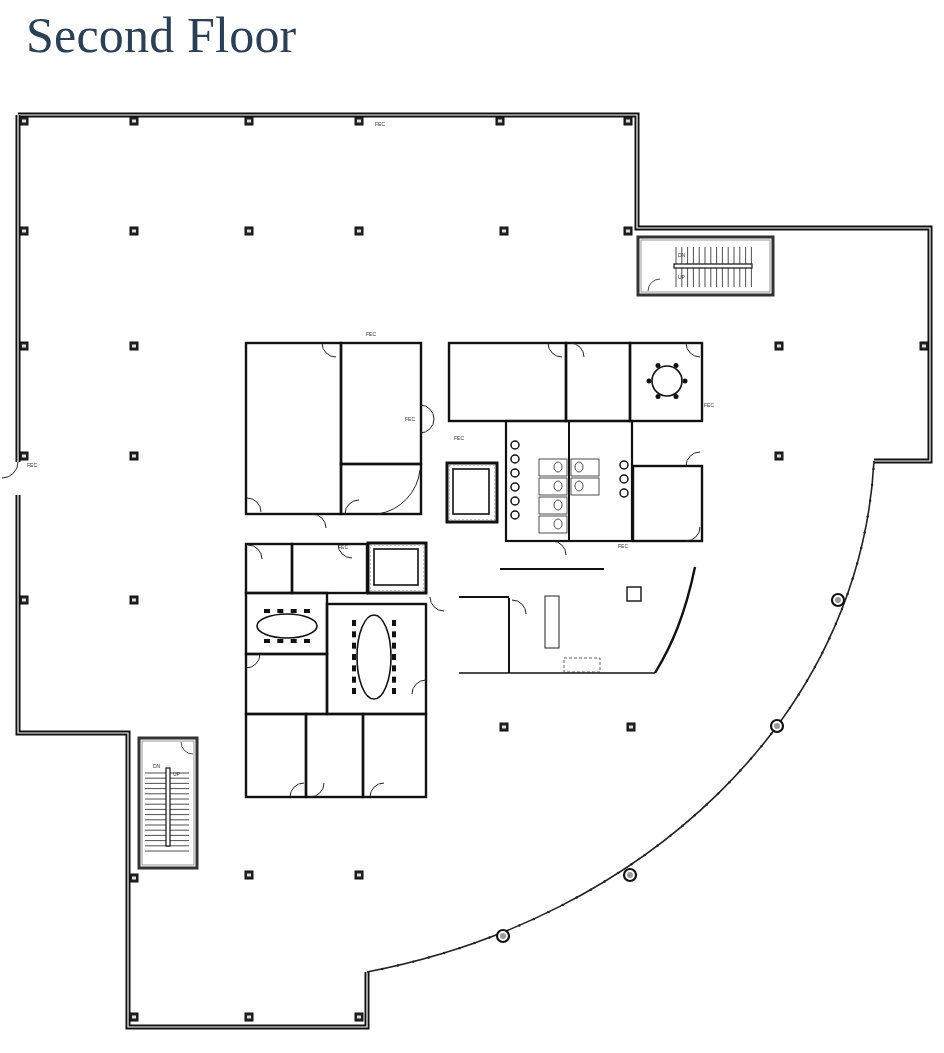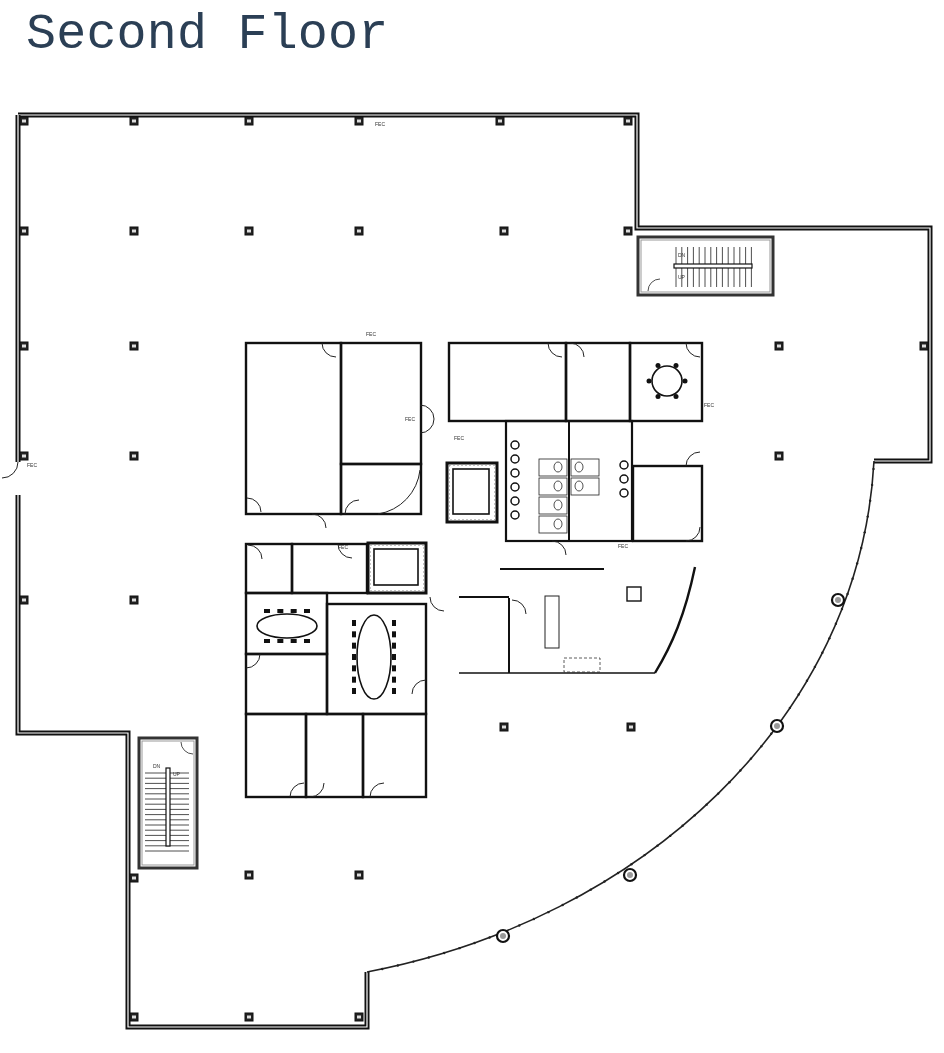--- a/index.html
+++ b/index.html
@@ -1,19 +1,19 @@
 <!DOCTYPE html>
 <html><head>
   <meta charset="utf-8">
   <style>
     html, body { margin: 0; padding: 0; background: #ffffff; }
     body { width: 944px; height: 1053px; position: relative; overflow: hidden; }
     .title {
       position: absolute; left: 26px; top: 2px;
-      font-family: Liberation Mono, monospace;
+      font-family: Liberation Serif, serif;
       font-size: 50px; font-weight: 400; color: #2b3f55;
       letter-spacing: 0.2px; line-height: 66px;
     }
     .plan { position: absolute; left: 0; top: 0; width: 944px; height: 1053px; }
     .plan text { font-family: "Liberation Sans", sans-serif; font-size: 5px; fill: #333; }
   </style>
 </head>
 <body>
 
 <div class="title">Second Floor</div>

